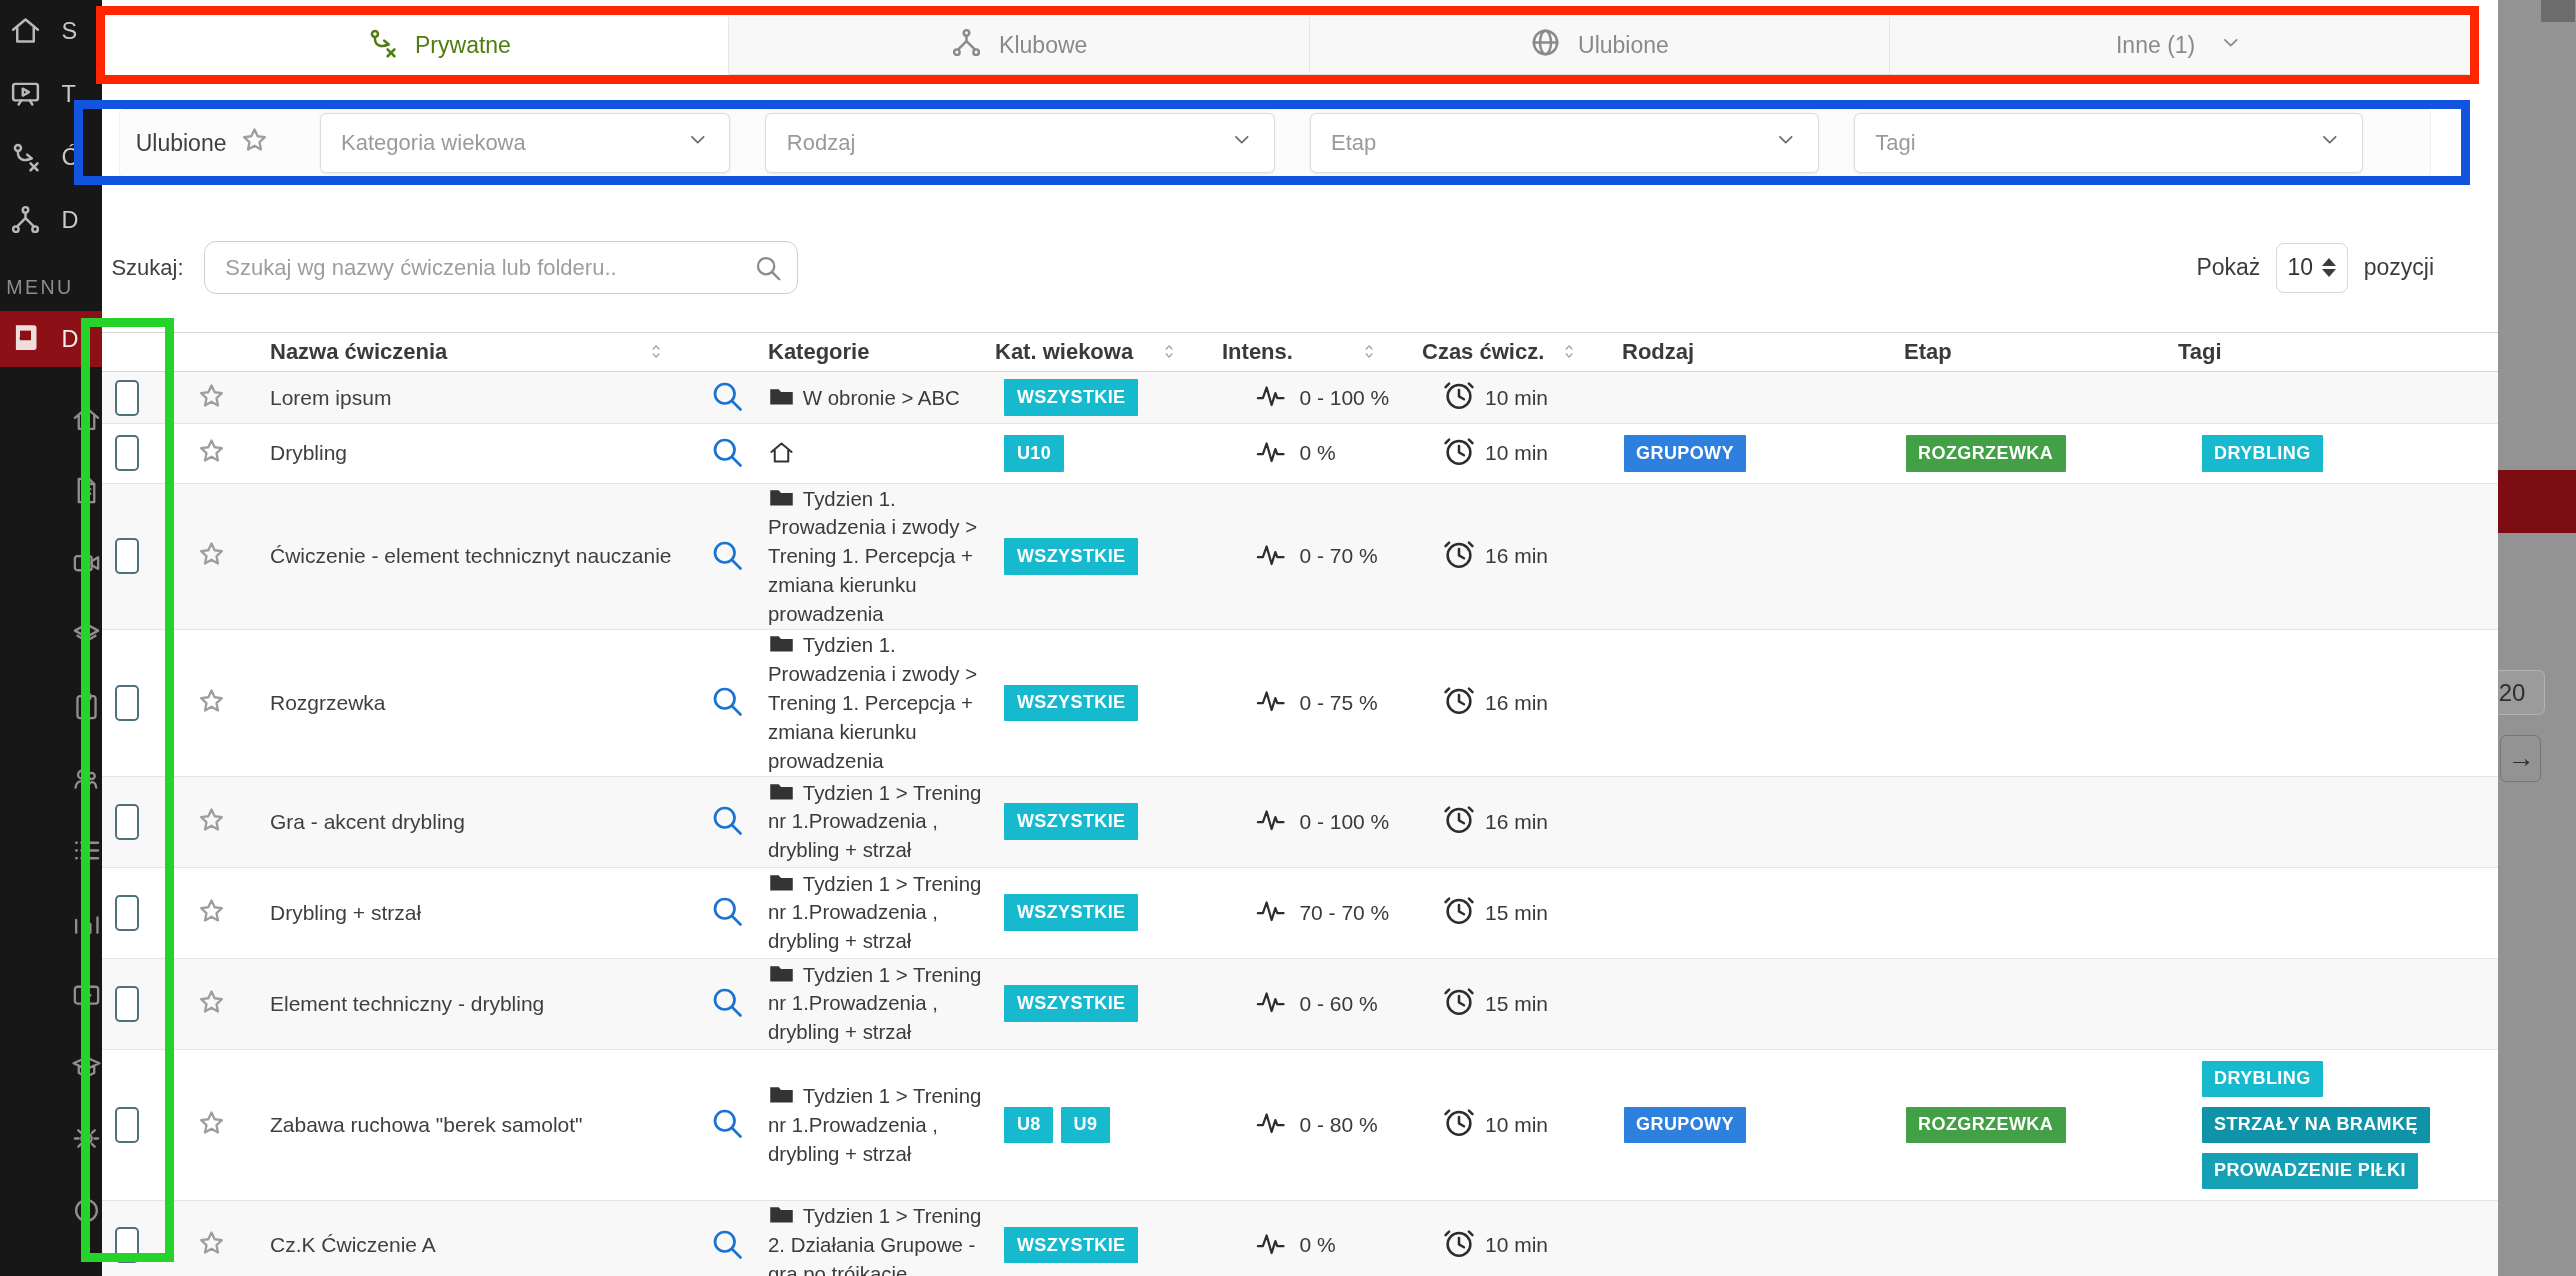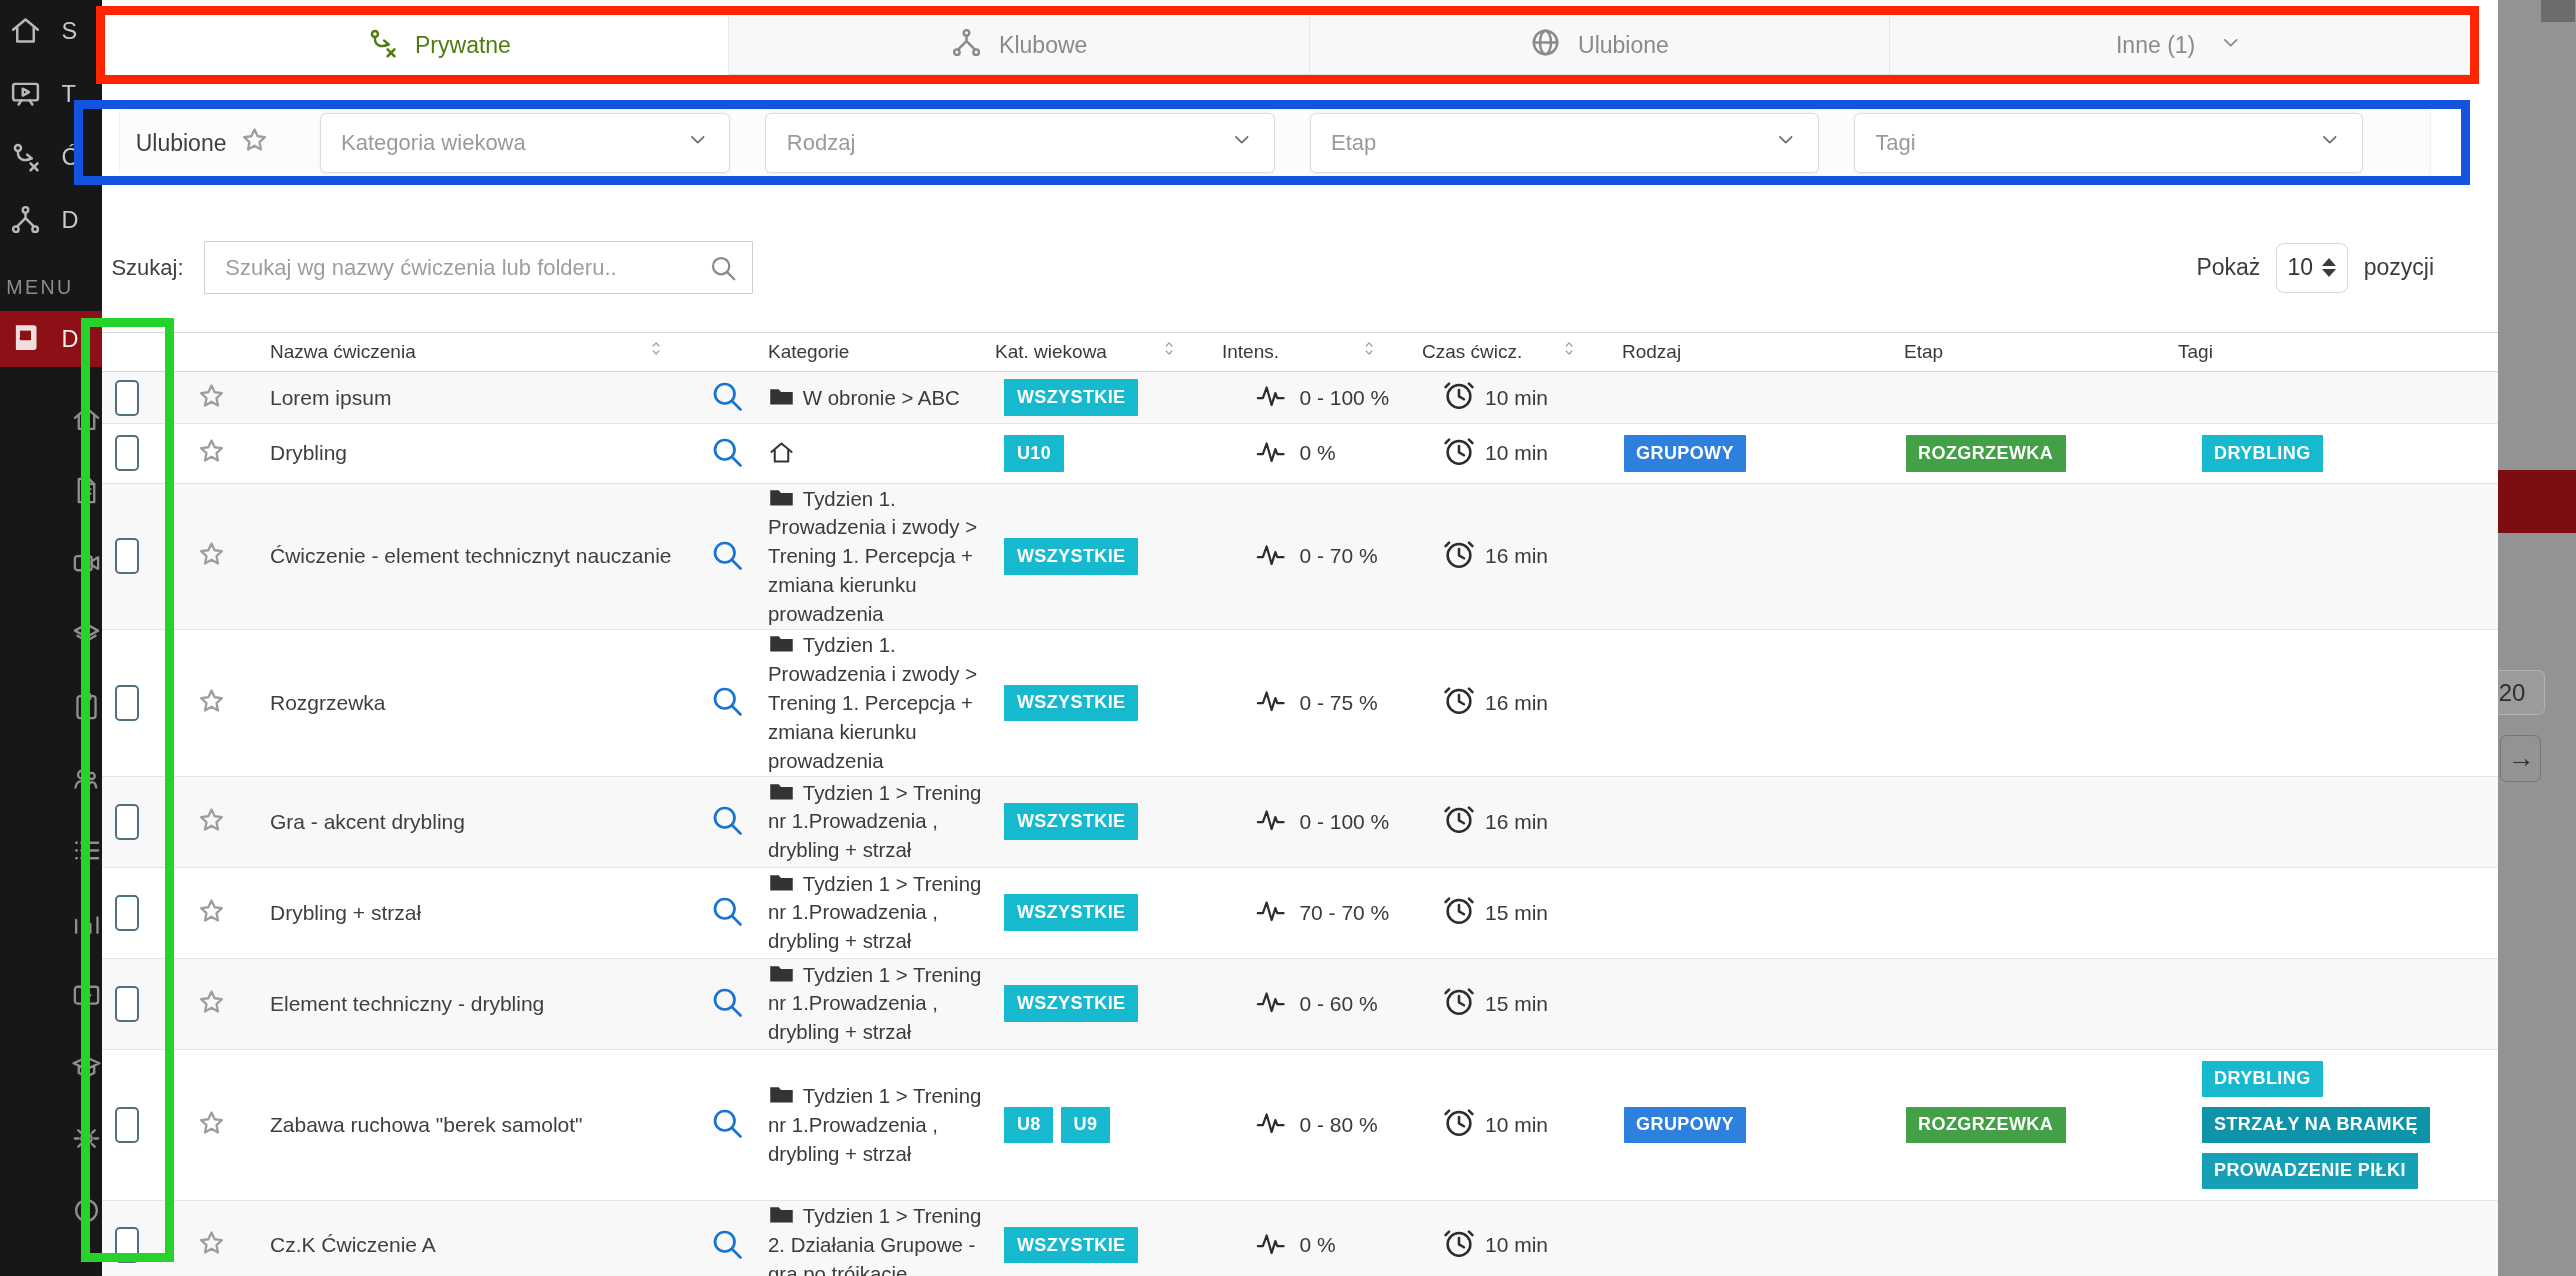--- a/index.html
+++ b/index.html
@@ -40,40 +40,40 @@
   .dd{height:58px;border:1.6px solid #dcdcdc;border-radius:6.3px;background:#fff;
       display:flex;align-items:center;justify-content:space-between;
       padding:0 20.4px;font-size:22px;color:#9a9a9a;box-shadow:0 0.8px 3.1px rgba(0,0,0,.07);cursor:pointer;}
   .dd.dd0{width:368px;flex:none;}
   .dd:not(.dd0){flex:1;}
   .dd svg{width:23.5px;height:23.5px;color:#6d6d6d;}
 
   
   .searchrow{margin:64px 64px 0 9.4px;height:53px;display:flex;align-items:center;gap:20.4px;}
   .searchrow .slabel{font-size:22px;color:#3f3f3f;}
-  .searchbox{position:relative;width:549px;height:53px;border:1.6px solid #cfcfcf;border-radius:1px;background:#fff;box-sizing:border-box;}
+  .searchbox{position:relative;width:594px;height:53px;border:1.6px solid #cfcfcf;border-radius:12px;background:#fff;box-sizing:border-box;}
   .searchbox input{width:100%;height:100%;border:none;outline:none;background:transparent;
                    padding:0 58px 0 20.4px;font-size:22px;color:#444;box-sizing:border-box;
                    font-family:"Liberation Sans",sans-serif;}
   .searchbox input::placeholder{color:#9e9e9e;}
   .searchbox .sicon{position:absolute;right:14px;top:11px;width:30px;height:30px;color:#8a8a8a;}
   .pager{margin-left:auto;display:flex;align-items:center;gap:15.7px;font-size:23px;color:#3c3c3c;}
   .numbox{width:72px;height:50px;border:1.6px solid #d8d8d8;border-radius:7.8px;background:#fff;
           display:flex;align-items:center;justify-content:center;gap:9.4px;font-size:23px;color:#333;box-sizing:border-box;cursor:pointer;}
   .spin{display:flex;flex-direction:column;gap:3.9px;}
   .spin i{display:block;width:0;height:0;border-left:7px solid transparent;border-right:7px solid transparent;}
   .spin .up{border-bottom:8.6px solid #3c3c3c;}
   .spin .dn{border-top:8.6px solid #3c3c3c;}
 
   
   :root{--cols:86px 82px 439px 59px 227px 227px 200px 200px 282px 274px 1fr;}
   .table{margin-top:38px;}
   .thead{display:grid;grid-template-columns:var(--cols);height:38px;align-items:center;
          border-top:1.6px solid #d6d6d6;border-bottom:1.6px solid #d6d6d6;
-         font-size:19px;font-weight:normal;color:#3a3a3a;text-align:right;}
+         font-size:22px;font-weight:bold;color:#3a3a3a;text-align:right;}
   .th{display:flex;align-items:center;justify-content:space-between;padding-right:43px;}
   .th.nosort{justify-content:flex-start;}
   .sort{width:17px;height:23.5px;color:#9e9e9e;flex:none;}
   .tr{display:grid;grid-template-columns:var(--cols);align-items:center;border-bottom:0.8px solid #e4e4e4;}
   .tr.odd{background:#f8f8f8;}
   .c-check{display:flex;align-items:center;padding-left:13.3px;}
   .checkbox{width:23.5px;height:36px;border:2.4px solid #51707e;border-radius:4.7px;background:#fff;box-sizing:border-box;cursor:pointer;}
   .c-star{display:flex;align-items:center;padding-left:7.8px;color:#9e9e9e;}
   .c-star svg{width:31px;height:31px;cursor:pointer;}
   .c-name{font-size:21px;color:#3f3f3f;padding-right:22px;}

